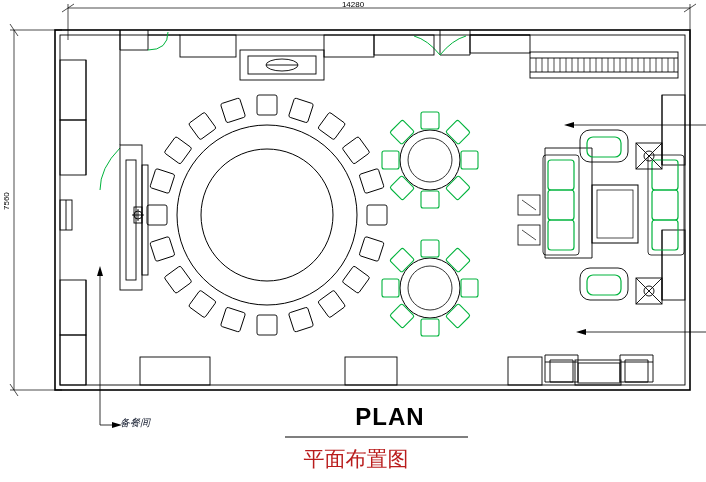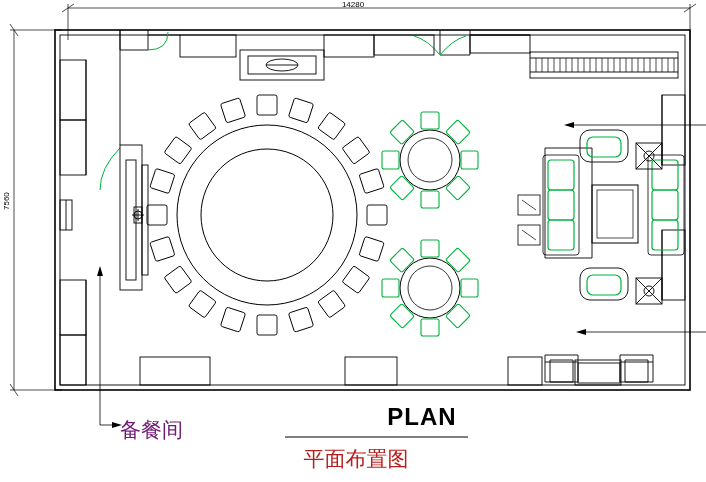--- a/index.html
+++ b/index.html
@@ -35,40 +35,40 @@
   }
   #dim-left-label {
     left: 2px;
     top: 210px;
     transform: rotate(-90deg);
     transform-origin: left top;
   }
   .callout-label {
     position: absolute;
     font-family: "DejaVu Sans", sans-serif;
-    font-size: 21px;
-    color: #701a75;
+    font-size: 10px;
+    color: #0f172a;
     white-space: nowrap;
+    font-style: italic;
   }
   #label-beicanjian {
     left: 120px;
     top: 416px;
   }
   #title-en {
     position: absolute;
     left: 390px;
     top: 403px;
     transform: translateX(-50%);
     font-family: "Liberation Sans", sans-serif;
     font-size: 24px;
     font-weight: bold;
     letter-spacing: 1px;
     color: #000000;
     white-space: nowrap;
-    margin-left: 32px;
   }
   #title-cn {
     position: absolute;
     left: 356px;
     top: 445px;
     transform: translateX(-50%);
     font-family: "DejaVu Sans", sans-serif;
     font-size: 21px;
     color: #b91c1c;
     white-space: nowrap;

